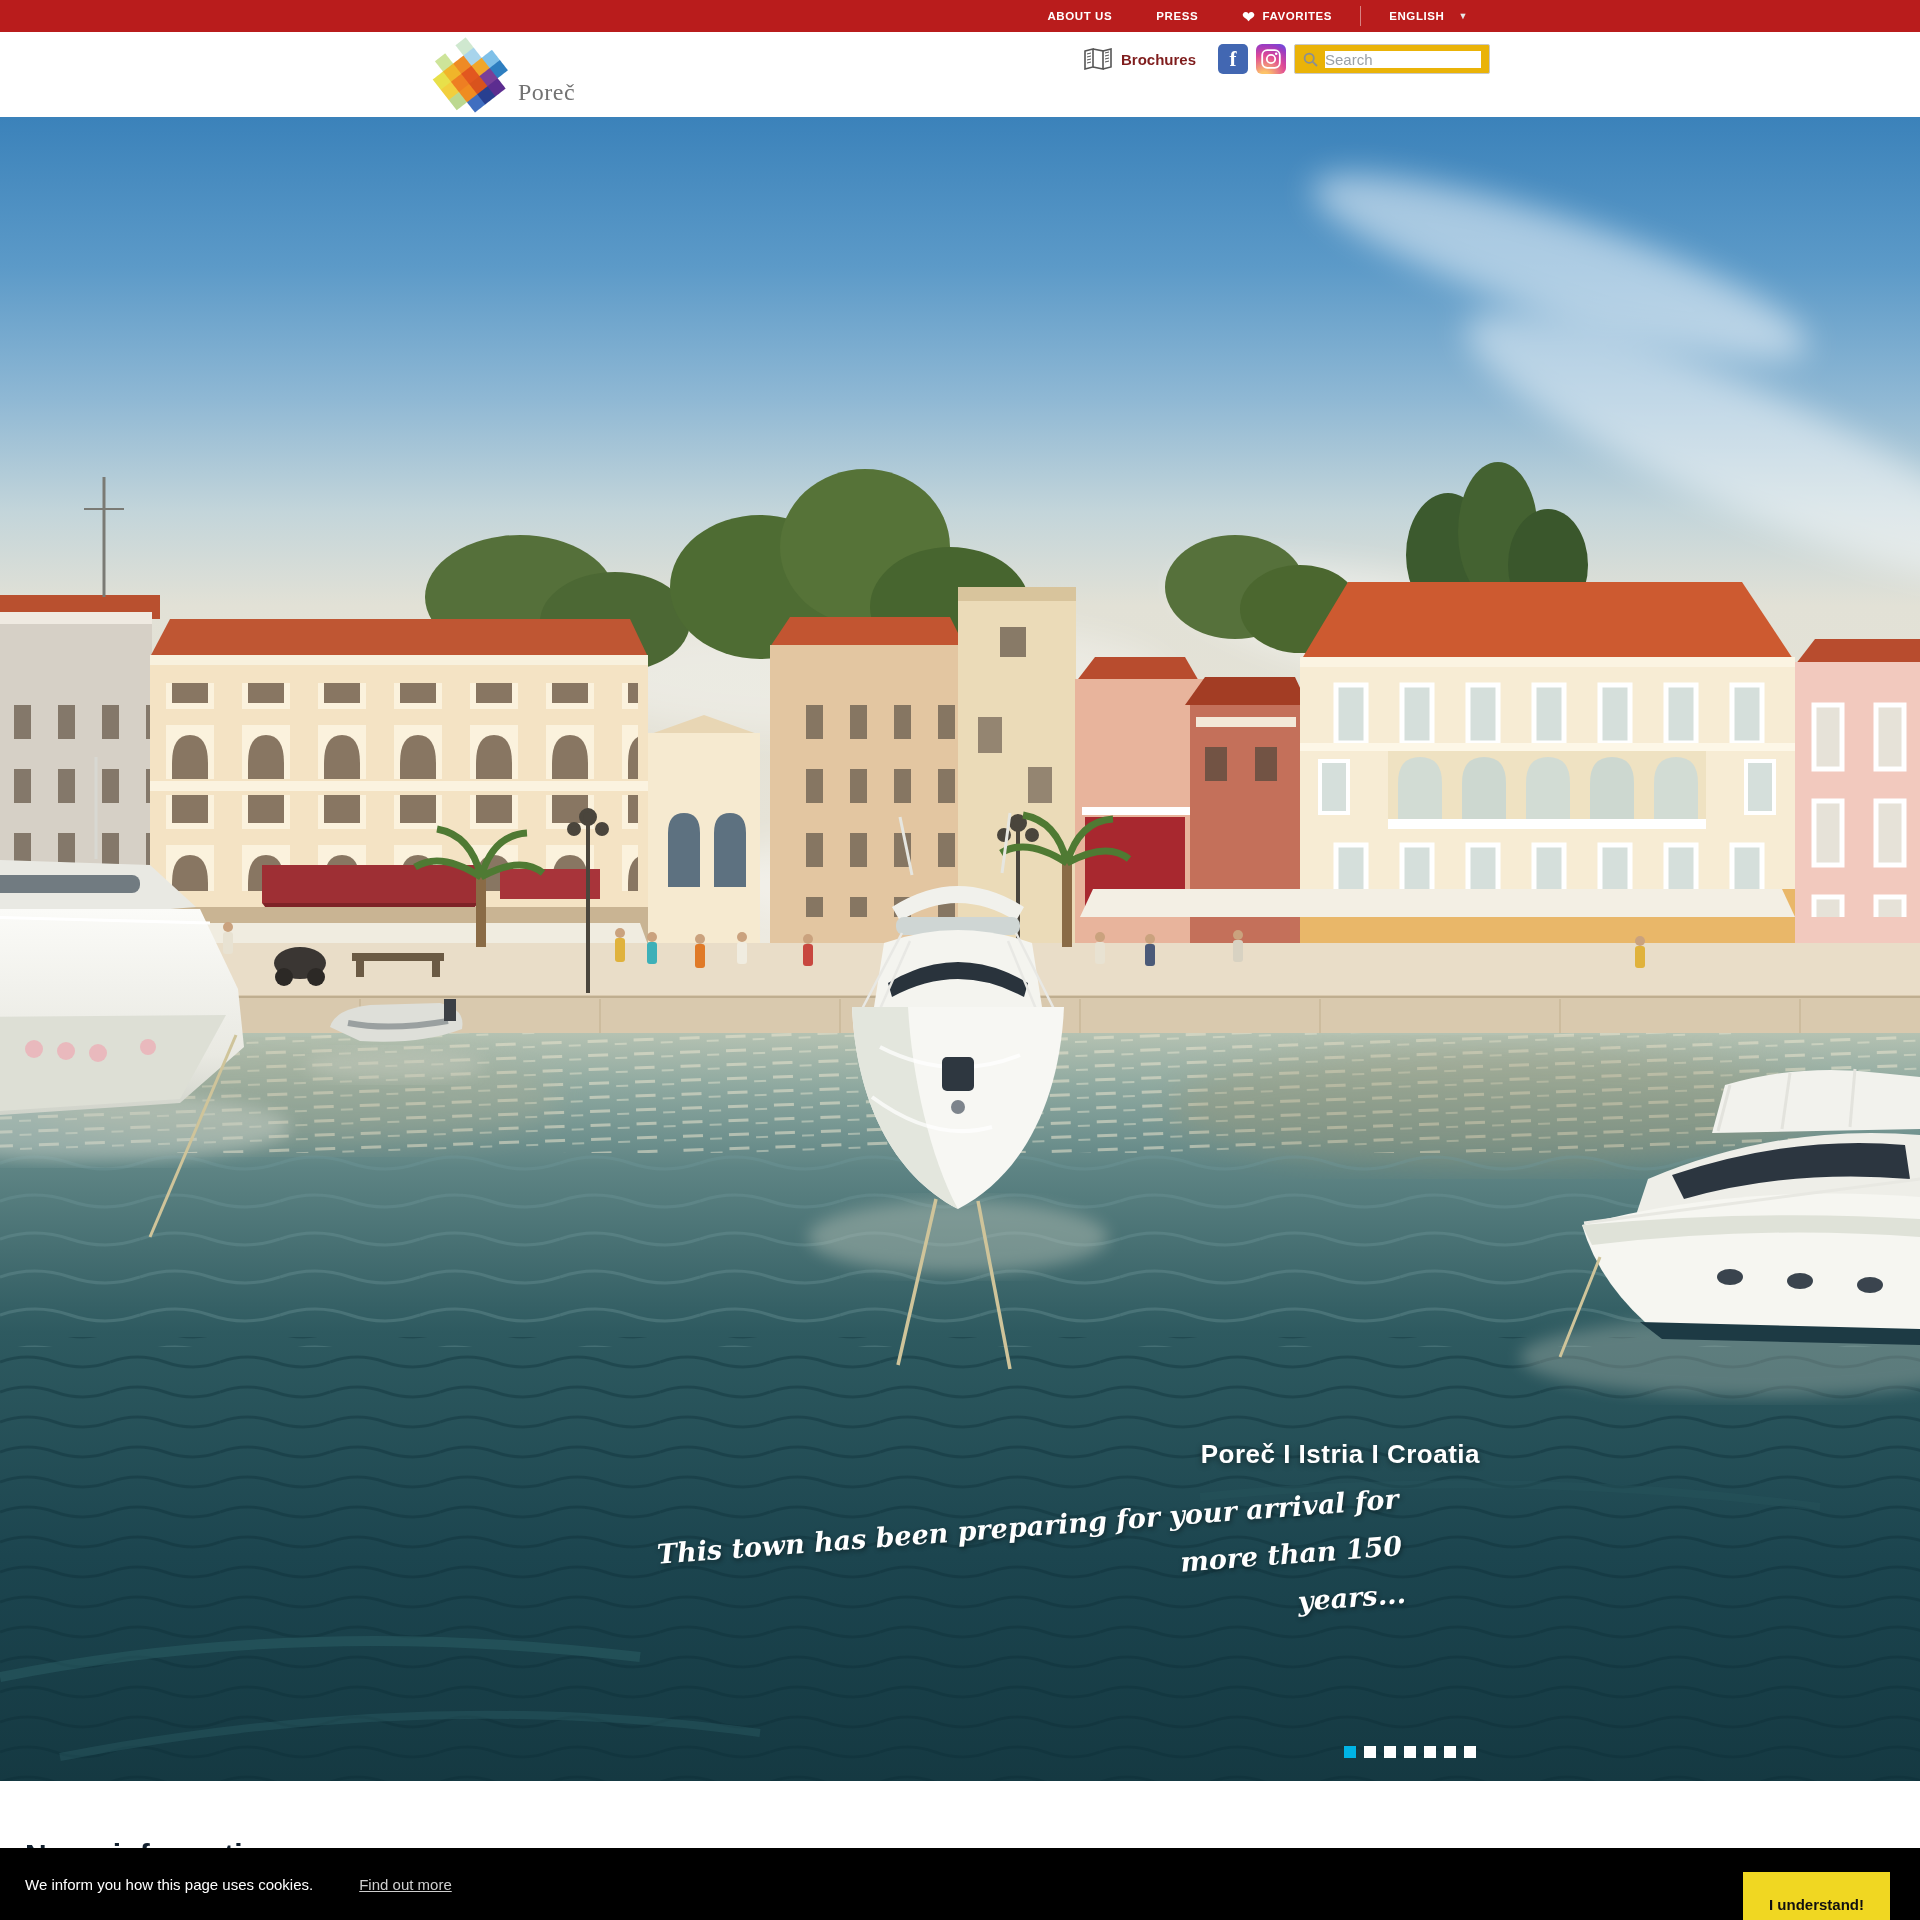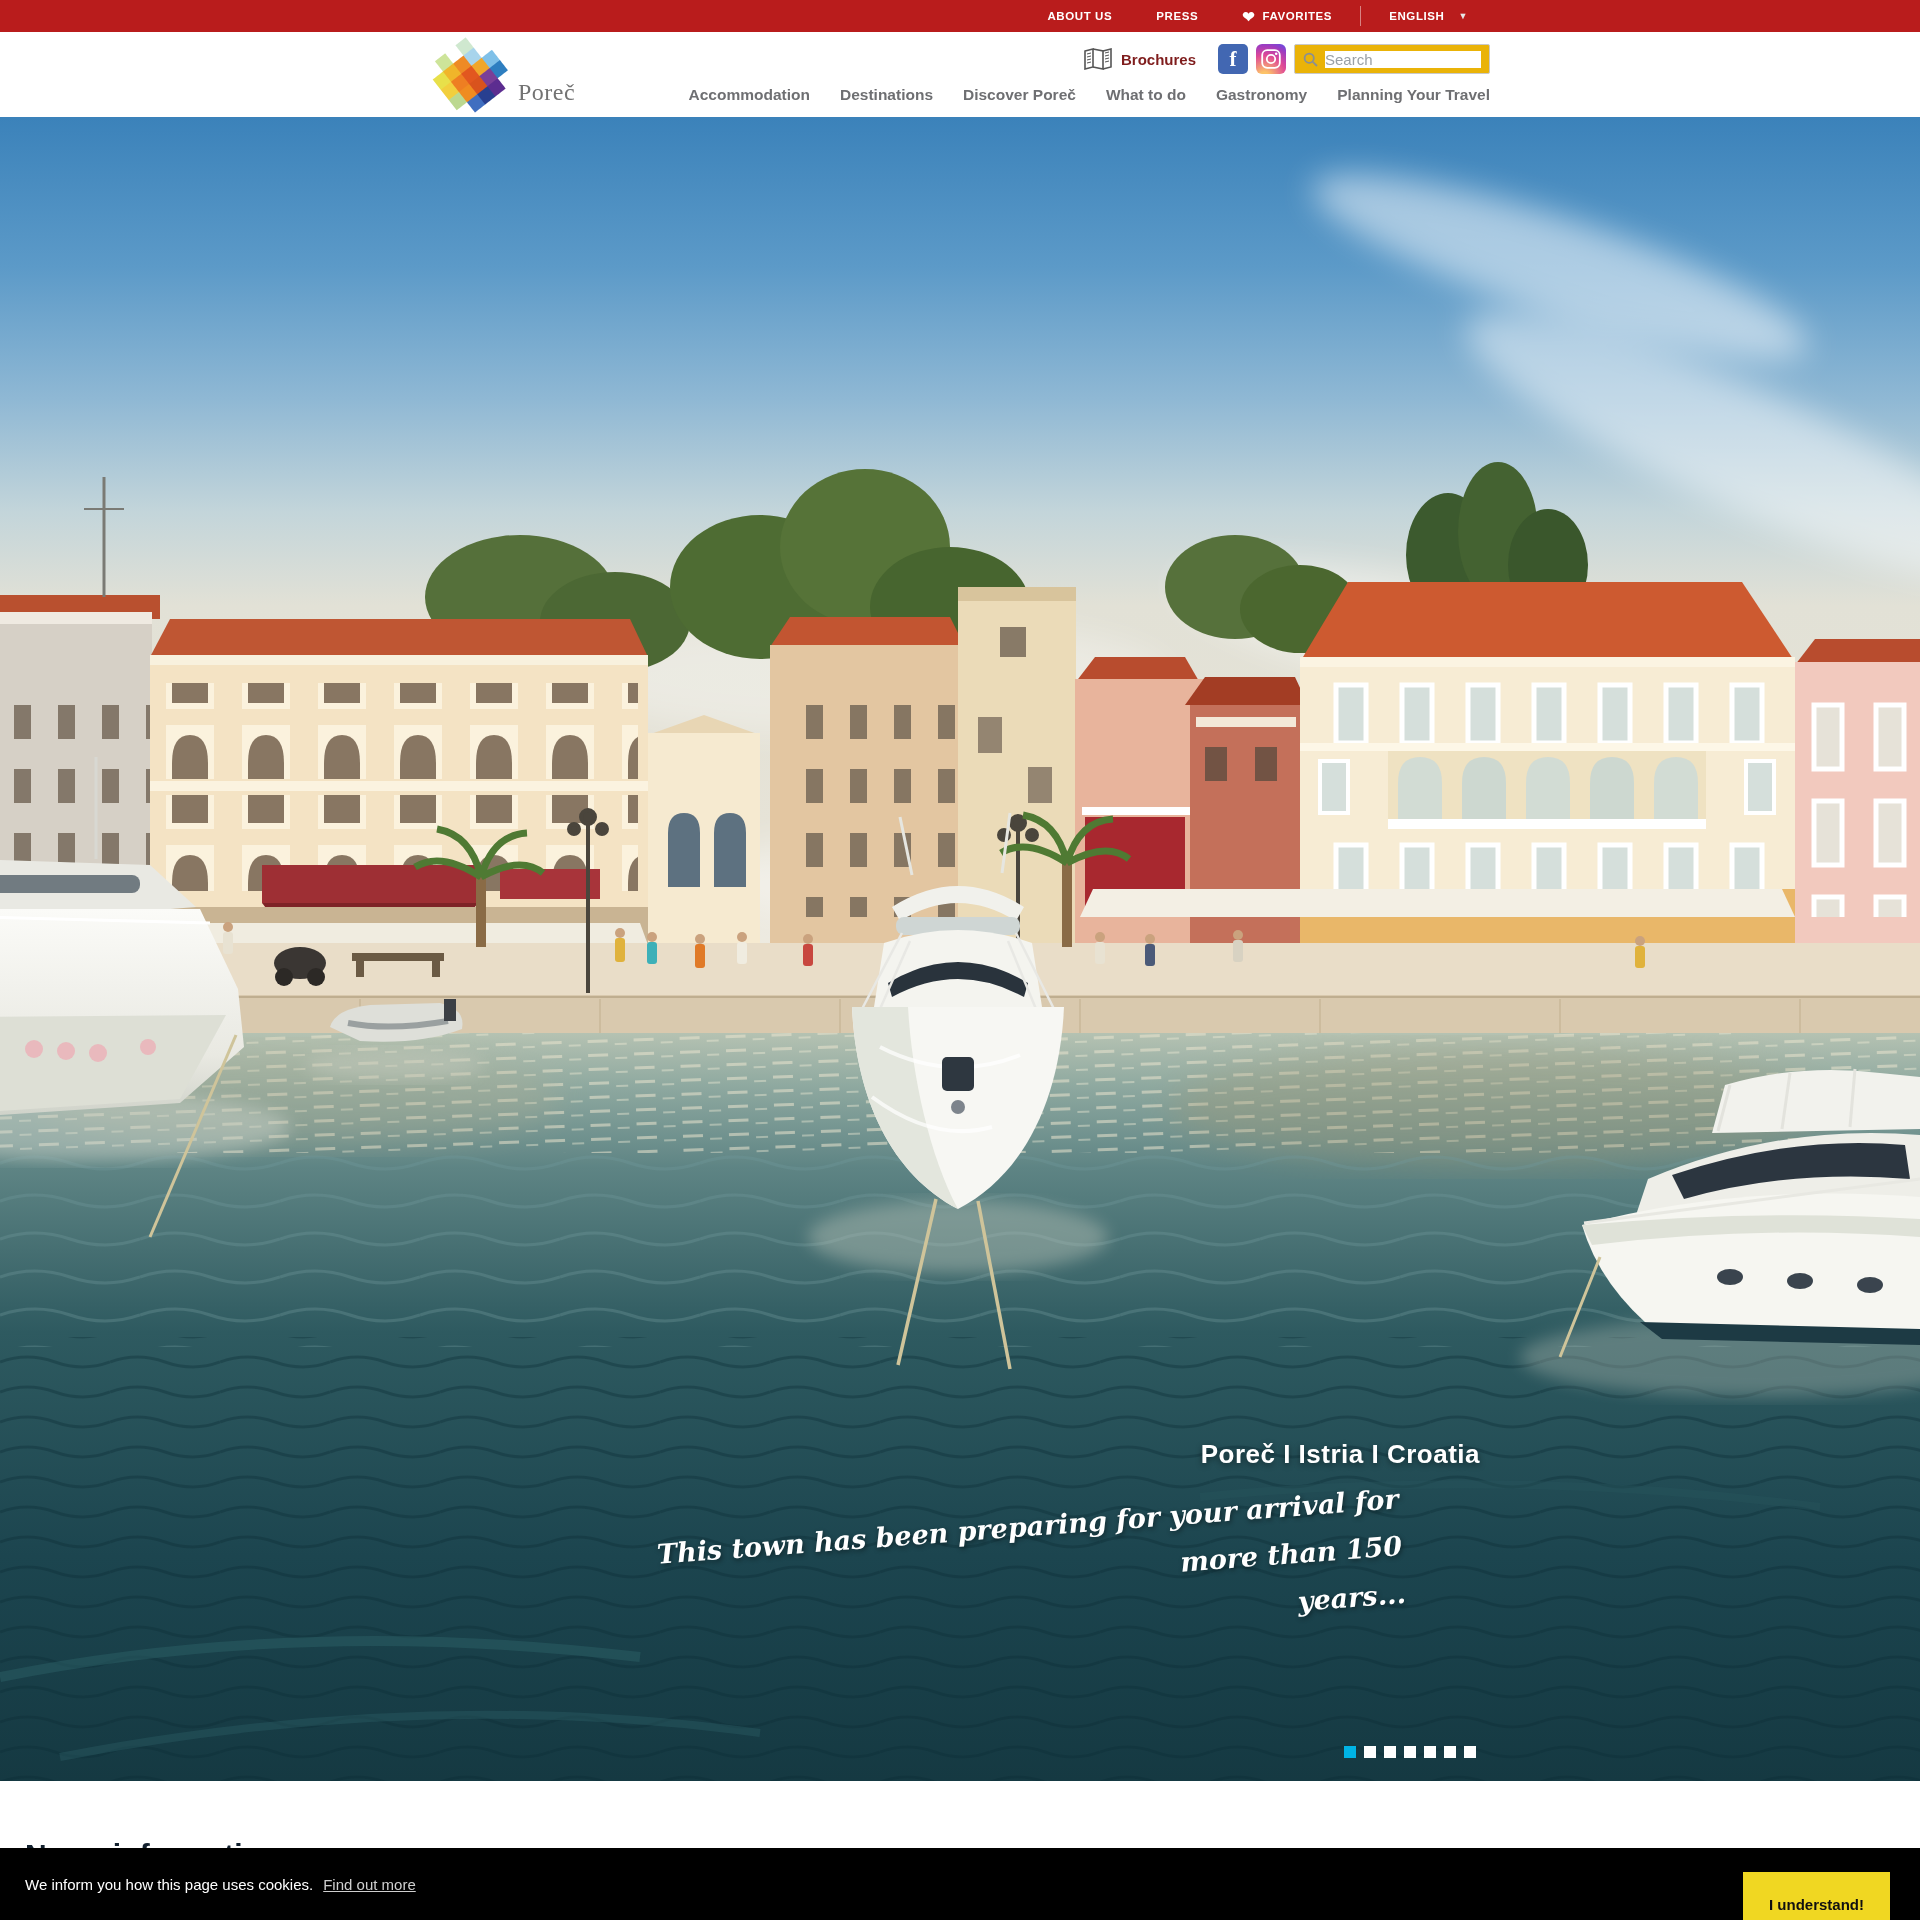--- a/index.html
+++ b/index.html
@@ -44,21 +44,21 @@
   .hero-tagline { position:absolute; right:518px; top:1358px; width:780px; text-align:right; transform:rotate(-4.3deg); transform-origin:right center; color:#fff; font-family:"DejaVu Serif", serif; font-style:italic; font-weight:bold; font-size:27px; line-height:1.75; text-shadow:1px 2px 5px rgba(0,0,0,.45); }
   .slide-dots { position:absolute; left:1344px; top:1629px; display:flex; }
   .slide-dots .dot { width:12px; height:12px; background:#fff; margin-right:8px; cursor:pointer; }
   .slide-dots .dot.active { background:#00b4e6; }
 
   
   .news-section { position:absolute; top:1781px; left:0; width:1920px; height:139px; background:#fff; z-index:10; }
   .news-section h2 { margin:57px 0 0 25px; font-size:30px; font-weight:bold; color:#12202e; letter-spacing:.2px; }
 
   
-  .cookie-bar { position:absolute; top:1848px; left:0; width:1920px; height:72px; background:#000; z-index:40; display:flex; align-items:center; }
+  .cookie-bar { position:absolute; top:1848px; left:0; width:1920px; height:72px; background:#000; z-index:40; display:flex; align-items:center;gap:36px; }
   .cookie-msg { color:#fff; font-size:15px; margin-left:25px; }
   .cookie-link { color:#cfcfcf; font-size:15px; text-decoration:underline; margin-left:10px; cursor:pointer; }
   .cookie-btn { position:absolute; right:30px; top:24px; background:#f0d722; color:#111; font-size:15px; font-weight:bold; border:none; padding:24px 26px; cursor:pointer; font-family:"Liberation Sans",sans-serif; }
 </style>
 </head>
 <body>
 
 <div class="topbar">
   <div class="topbar-inner">
     <a>ABOUT US</a>
@@ -127,28 +127,20 @@
           </svg>
         </div>
         <div class="search-box">
           <svg class="search-icon" width="15" height="15" viewBox="0 0 15 15">
             <circle cx="6.2" cy="6.2" r="4.6" fill="none" stroke="#8a8f94" stroke-width="1.8"></circle>
             <line x1="9.8" y1="9.8" x2="14" y2="14" stroke="#8a8f94" stroke-width="1.8"></line>
           </svg>
           <input type="text" placeholder="Search" style="">
         </div>
       </div>
-      <div class="nav">
-        <a>Accommodation</a>
-        <a>Destinations</a>
-        <a>Discover Poreč</a>
-        <a>What to do</a>
-        <a>Gastronomy</a>
-        <a>Planning Your Travel</a>
-      </div>
     </div>
   </div>
 </div>
 
 <div class="hero">
   <svg class="scene" viewBox="0 0 1920 1664" aria-hidden="true">
     <defs>
       <linearGradient id="sky" x1="0" y1="0" x2="0" y2="1">
         <stop offset="0" stop-color="#3b82ba"></stop>
           <stop offset=".16" stop-color="#5c9ac8"></stop>

